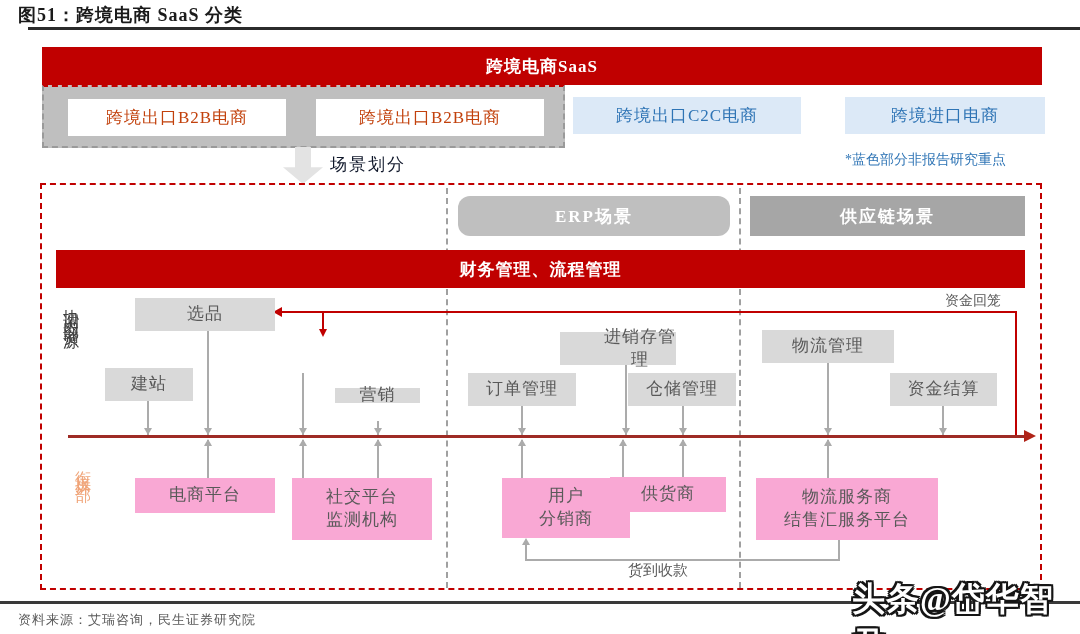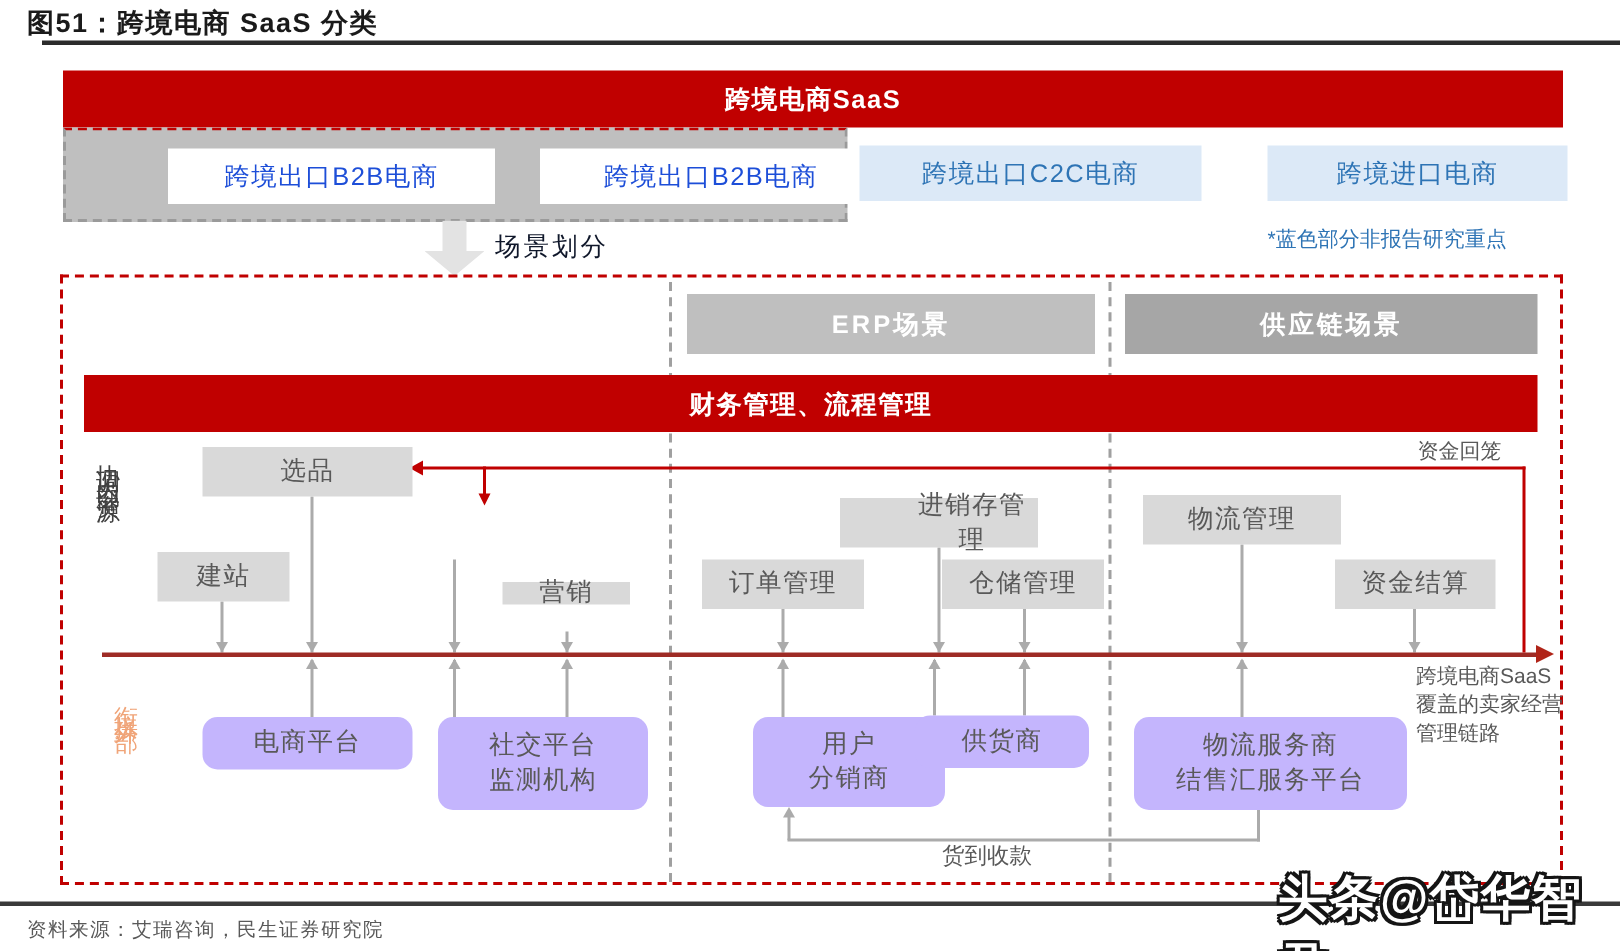--- a/index.html
+++ b/index.html
@@ -1,26 +1,26 @@
 <!DOCTYPE html>
 <html><head>
 <meta charset="utf-8">
 <style>
   * { margin:0; padding:0; box-sizing:border-box; }
   body { font-family:"Liberation Sans","DejaVu Sans",sans-serif; background:#fff; }
-  .canvas { position:relative; width:1080px; height:634px; background:#fff; overflow:hidden; }
+  .canvas { position:relative; width:1080px; height:634px; background:#fff; overflow:hidden;font-family:Liberation Serif, serif; }
 
   .fig-title { position:absolute; left:18px; top:3px; font-size:18px; font-weight:bold; color:#1a1a1a; letter-spacing:1px; }
   .title-rule { position:absolute; left:28px; top:27px; width:1052px; height:3px; background:#2b2b2b; }
 
   .banner { position:absolute; left:42px; top:47px; width:1000px; height:38px; background:#C00000;
             color:#fff; font-size:17px; font-weight:bold; display:flex; align-items:center; justify-content:center; letter-spacing:1px; }
   .gray-container { position:absolute; left:42px; top:85px; width:523px; height:63px; background:#BFBFBF; border:2px dashed #9a9a9a; border-top:2px dashed #C00000; }
-  .wbox { position:absolute; top:12px; height:37px; background:#fff; color:#1d4ed8; font-size:17px;
-          display:flex; align-items:center; justify-content:center; letter-spacing:1px;margin-left:44px; }
+  .wbox { position:absolute; top:12px; height:37px; background:#fff; color:#c2410c; font-size:17px;
+          display:flex; align-items:center; justify-content:center; letter-spacing:1px; }
   .bluebox { position:absolute; top:97px; height:37px; background:#DCE9F7; color:#2E74B5; font-size:17px;
              display:flex; align-items:center; justify-content:center; letter-spacing:1px; }
   .blue-note { position:absolute; top:151px; left:845px; width:200px; font-size:14px; color:#2E74B5; }
 
   .block-arrow { position:absolute; left:283px; top:147px; width:40px; height:37px; background:#E3E3E3;
                  clip-path:polygon(30% 0,70% 0,70% 55%,100% 55%,50% 100%,0 55%,30% 55%); }
   .arrow-label { position:absolute; left:330px; top:153px; font-size:17px; color:#0f172a; letter-spacing:2px; }
 
   .outer-dashed { position:absolute; left:40px; top:183px; width:1002px; height:407px; border:2px dashed #C00000; }
   .sep { position:absolute; top:188px; height:400px; width:0; border-left:2px dashed #a0a0a0; }
@@ -30,21 +30,21 @@
   .fin-banner { position:absolute; left:56px; top:250px; width:969px; height:38px; background:#C00000; color:#fff;
                 font-size:17px; font-weight:bold; display:flex; align-items:center; justify-content:center; letter-spacing:1px; z-index:2; }
 
   .vtext { position:absolute; writing-mode:vertical-rl; text-orientation:upright; font-size:16px; letter-spacing:5px; }
   .vtext.internal { left:60px; top:296px; color:#404040; }
   .vtext.external { left:72px; top:458px; color:#F0A478; }
 
   .box { position:absolute; display:flex; align-items:center; justify-content:center; text-align:center;
          font-size:17px; color:#595959; letter-spacing:1px; white-space:pre-line; line-height:1.35; z-index:3; }
   .box.gray { background:#D9D9D9; }
-  .box.peach { background:#c4b5fd;border-radius:10px; }
+  .box.peach { background:#f9a8d4; }
 
   .vline { position:absolute; width:2px; background:#ABABAB; z-index:1; }
   .hline { position:absolute; height:2px; background:#ABABAB; z-index:1; }
   .arr { position:absolute; width:0; height:0; z-index:2; }
   .arr.down  { border-left:4px solid transparent; border-right:4px solid transparent; border-top:7px solid #ABABAB; }
   .arr.up    { border-left:4px solid transparent; border-right:4px solid transparent; border-bottom:7px solid #ABABAB; }
   .arr.red-left { border-top:5px solid transparent; border-bottom:5px solid transparent; border-right:9px solid #C00000; }
   .arr.red-down { border-left:4px solid transparent; border-right:4px solid transparent; border-top:8px solid #C00000; }
   .arr.main-right { border-top:6px solid transparent; border-bottom:6px solid transparent; border-left:12px solid #B02418; }
 
@@ -80,21 +80,21 @@
   <div class="bluebox" style="left:845px; width:200px;">跨境进口电商</div>
   <div class="blue-note">*蓝色部分非报告研究重点</div>
 
   <div class="block-arrow"></div>
   <div class="arrow-label">场景划分</div>
 
   <div class="outer-dashed"></div>
   <div class="sep" style="left:446px;"></div>
   <div class="sep" style="left:739px;"></div>
 
-  <div class="scene-hd" style="left:458px; width:272px; background:#BFBFBF;">ERP场景</div>
+  <div class="scene-hd" style="left:458px; width:272px; background:#BFBFBF;border-radius:12px;">ERP场景</div>
   <div class="scene-hd" style="left:750px; width:275px; background:#A6A6A6;">供应链场景</div>
 
   <div class="fin-banner">财务管理、流程管理</div>
 
   <div class="vtext internal">协调内部资源</div>
   <div class="vtext external">衔接外部</div>
 
   <div class="vline" style="left:147px; top:401px; height:34px;"></div>
   <div class="vline" style="left:207px; top:331px; height:104px;"></div>
   <div class="vline" style="left:302px; top:373px; height:62px;"></div>
@@ -130,34 +130,33 @@
   <div class="arr up" style="left:824px; top:439px;"></div>
 
   <div class="vline" style="left:838px; top:538px; height:23px;"></div>
   <div class="hline" style="left:525px; top:559px; width:315px;"></div>
   <div class="vline" style="left:525px; top:543px; height:17px;"></div>
   <div class="arr up" style="left:522px; top:538px;"></div>
   <div class="note cod-note">货到收款</div>
 
   <div class="mainline"></div>
   <div class="arr main-right" style="left:1024px; top:430px;"></div>
-  <div class="note chain-note">跨境电商SaaS覆盖的卖家经营管理链路</div>
 
   <div class="redline" style="left:281px; top:311px; width:736px; height:2px;"></div>
   <div class="redline" style="left:1015px; top:311px; width:2px; height:124px;"></div>
   <div class="redline" style="left:322px; top:311px; width:2px; height:20px;"></div>
   <div class="arr red-left" style="left:273px; top:307px;"></div>
   <div class="arr red-down" style="left:319px; top:329px;"></div>
   <div class="note funds-note">资金回笼</div>
 
   <div class="box gray" style="left:135px; top:298px; width:140px; height:33px;">选品</div>
   <div class="box gray" style="left:105px; top:368px; width:88px; height:33px;">建站</div>
   <div class="box gray" style="left:335px; top:388px; width:85px; height:15px;">营销</div>
   <div class="box gray" style="left:468px; top:373px; width:108px; height:33px;">订单管理</div>
-  <div class="box gray" style="left:560px; top:332px; width:132px; height:33px;padding-left:44px;">进销存管理</div>
+  <div class="box gray" style="left:560px; top:332px; width:116px; height:33px;padding-left:44px;">进销存管理</div>
   <div class="box gray" style="left:628px; top:373px; width:108px; height:33px;">仓储管理</div>
   <div class="box gray" style="left:762px; top:330px; width:132px; height:33px;">物流管理</div>
   <div class="box gray" style="left:890px; top:373px; width:107px; height:33px;">资金结算</div>
 
   <div class="box peach" style="left:135px; top:478px; width:140px; height:35px;">电商平台</div>
   <div class="box peach" style="left:292px; top:478px; width:140px; height:62px;">社交平台
 监测机构</div>
   <div class="box peach" style="left:478px; top:478px; width:128px; height:60px;margin-left:24px;">用户
 分销商</div>
   <div class="box peach" style="left:610px; top:477px; width:116px; height:35px;">供货商</div>

